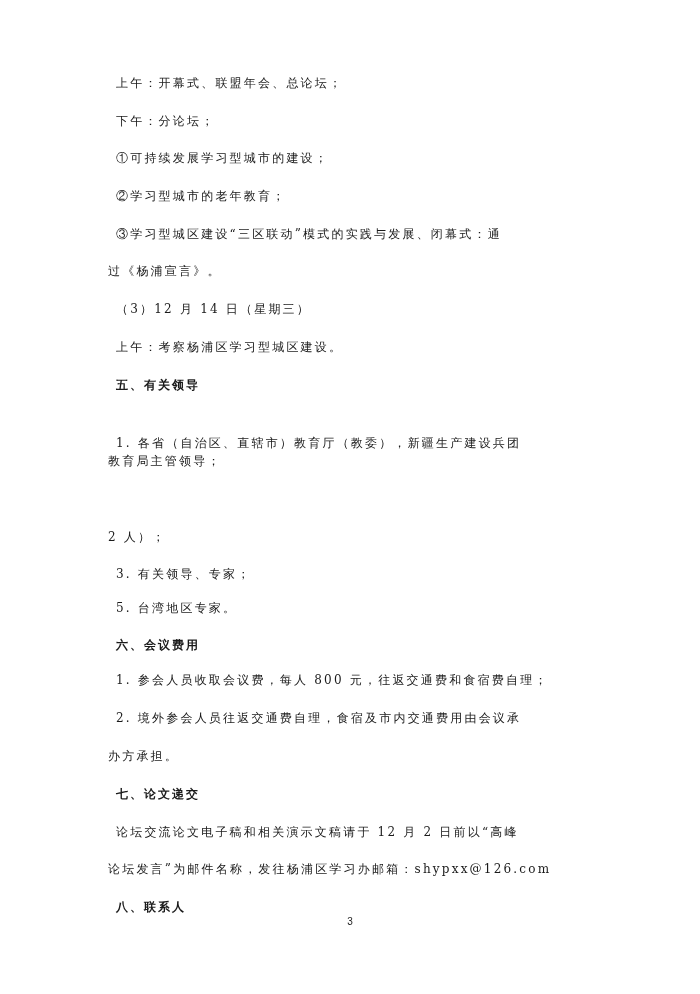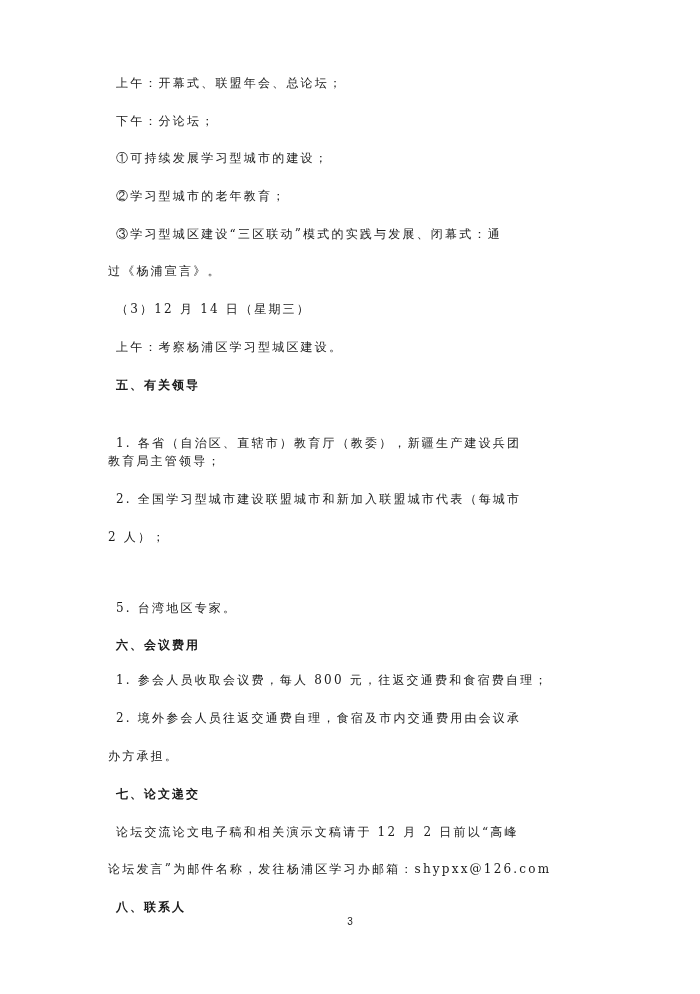--- a/index.html
+++ b/index.html
@@ -22,22 +22,22 @@
   <div class="line indent" style="top:110px">下午：分论坛；</div>
   <div class="line indent" style="top:147px">①可持续发展学习型城市的建设；</div>
   <div class="line indent" style="top:185px">②学习型城市的老年教育；</div>
   <div class="line indent" style="top:223px">③学习型城区建设“三区联动”模式的实践与发展、闭幕式：通</div>
   <div class="line cont" style="top:260px">过《杨浦宣言》。</div>
   <div class="line indent" style="top:298px">（3）12 月 14 日（星期三）</div>
   <div class="line indent" style="top:336px">上午：考察杨浦区学习型城区建设。</div>
   <div class="line indent heading" style="top:374px">五、有关领导</div>
   <div class="line indent" style="top:432px">1. 各省（自治区、直辖市）教育厅（教委），新疆生产建设兵团</div>
   <div class="line cont" style="top:450px">教育局主管领导；</div>
-  <div class="line indent" style="top:488px">2. 全国学习型城市建设联盟城市和新加入联盟城市代表（每城市</div>
   <div class="line cont" style="top:526px">2 人）；</div>
+  <div class="line indent" style="top:563px">3. 有关领导、专家；</div>
   <div class="line indent" style="top:597px">5. 台湾地区专家。</div>
   <div class="line indent heading" style="top:634px">六、会议费用</div>
   <div class="line indent" style="top:669px">1. 参会人员收取会议费，每人 800 元，往返交通费和食宿费自理；</div>
   <div class="line indent" style="top:707px">2. 境外参会人员往返交通费自理，食宿及市内交通费用由会议承</div>
   <div class="line cont" style="top:745px">办方承担。</div>
   <div class="line indent heading" style="top:783px">七、论文递交</div>
   <div class="line indent" style="top:821px">论坛交流论文电子稿和相关演示文稿请于 12 月 2 日前以“高峰</div>
   <div class="line cont" style="top:858px">论坛发言”为邮件名称，发往杨浦区学习办邮箱：shypxx@126.com</div>
   <div class="line indent heading" style="top:896px">八、联系人</div>
   <div class="page-number">3</div>

